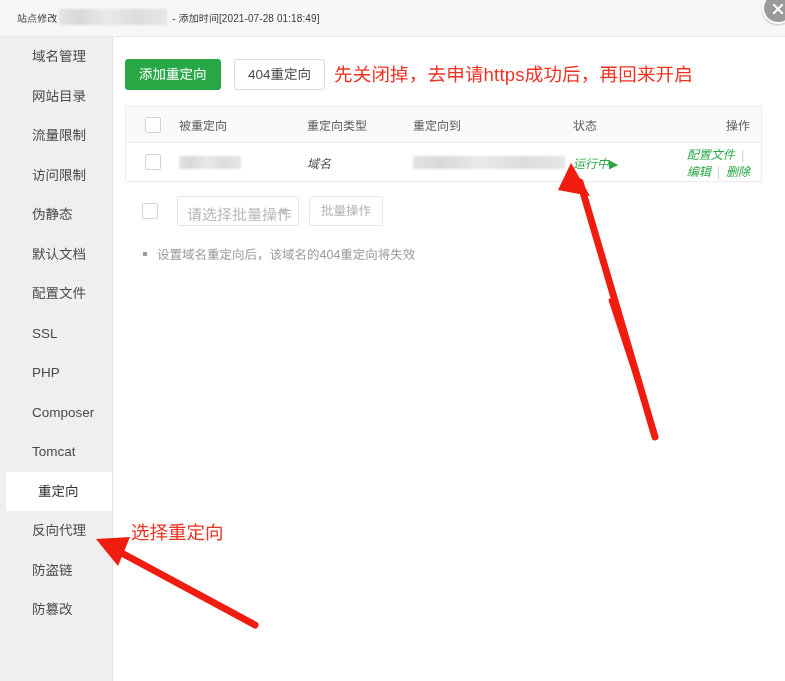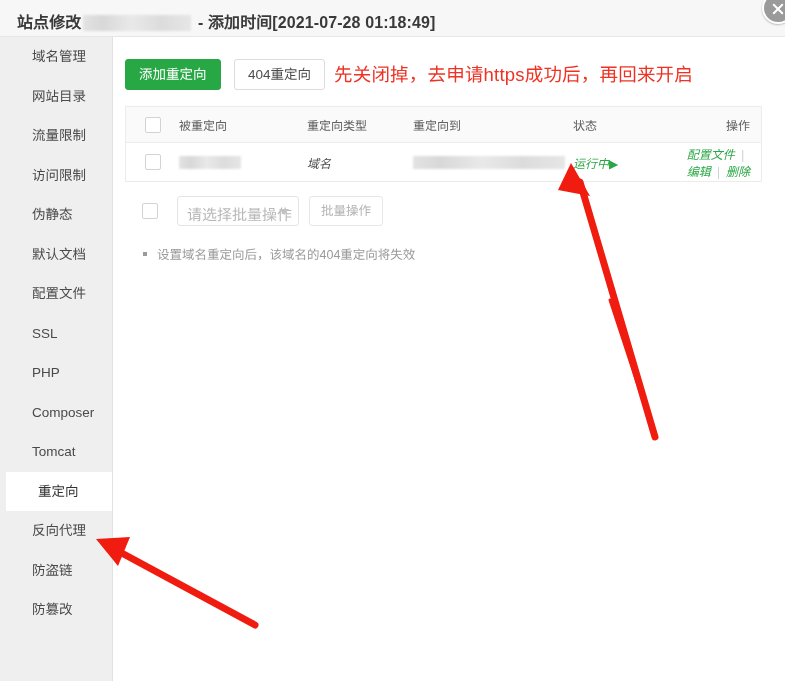--- a/index.html
+++ b/index.html
@@ -25,25 +25,24 @@
   .titlebar {
     position: absolute;
     left: 0; top: 0;
     width: 785px; height: 37px;
     background: #f7f7f7;
     border-bottom: 1px solid #e6e6e6;
   }
   .titlebar-text {
     position: absolute;
     left: 17px; top: 9px;
-    font-size: 16px;
+    font-size: 10px;
     color: #3a3a3a;
     white-space: nowrap;
     letter-spacing: 0.1px;
-    font-weight: bold;
   }
   .redact {
     display: inline-block;
     vertical-align: -3px;
     background: linear-gradient(90deg,#e3e3e3 0%,#d8d8d8 18%,#e9e9e9 45%,#dcdcdc 72%,#e6e6e6 100%);
     filter: blur(1.2px);
     border-radius: 1px;
   }
   .redact-title { width: 108px; height: 16px; margin: 0 2px; }
 
@@ -348,15 +347,16 @@
       <g>
         <polygon points="573,167 583,186 563,186" fill="#f01c10"></polygon>
       </g>
 
       <g>
         <path d="M 255 625 L 118 551" stroke="#f01c10" stroke-width="7" stroke-linecap="round" fill="none"></path>
         <path d="M 255 625 L 190 590" stroke="#f01c10" stroke-width="3" stroke-linecap="round" fill="none"></path>
         <polygon points="96,539 130,537 118,566" fill="#f01c10"></polygon>
       </g>
     </svg>
+    <div class="annot-bottom">选择重定向</div>
   </div>
 
 </div>
 
 </body></html>

